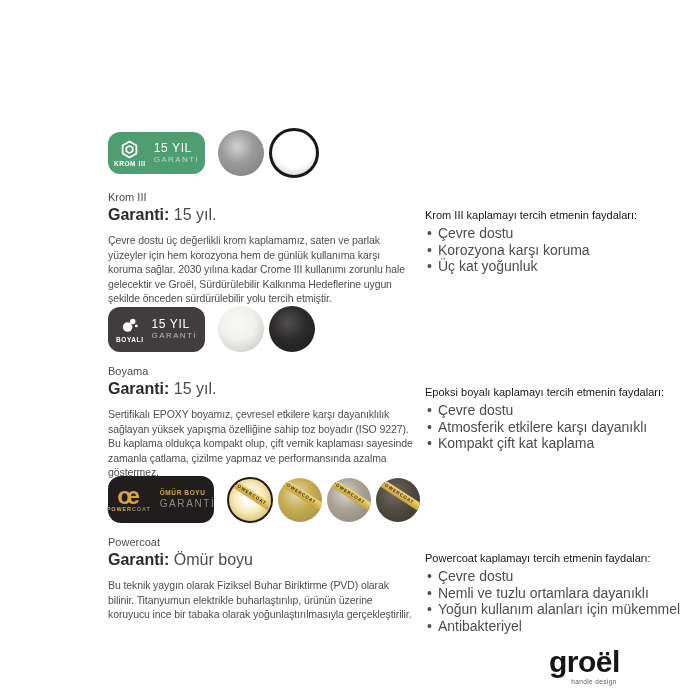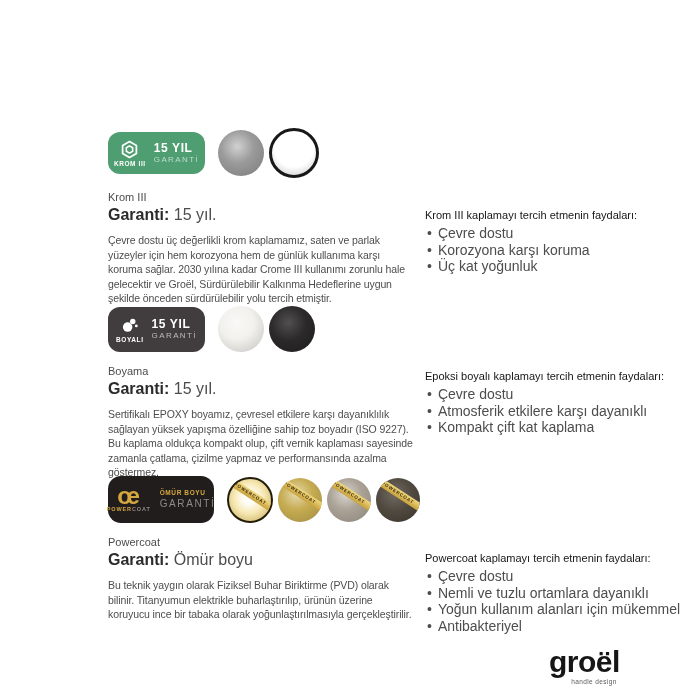--- a/index.html
+++ b/index.html
@@ -15,21 +15,21 @@
   .s3 { top:476px; }
 
   
   .badge-row { display:flex; align-items:center; gap:13px; margin-bottom:8px; }
   .badge { display:flex; align-items:center; justify-content:center; gap:8px;
            width:97px; height:42px; border-radius:12px; flex:0 0 auto; }
   .s2 .badge { height:45px; }
   .badge-iconwrap { display:flex; flex-direction:column; align-items:center; }
   .badge-label { font-size:6.5px; font-weight:bold; color:#ffffff; letter-spacing:0.6px; margin-top:1px; white-space:nowrap; }
   .badge-right { display:flex; flex-direction:column; line-height:1; }
-  .badge-years { font-size:12px; font-weight:bold; color:#ffffff; letter-spacing:0.6px; }
+  .badge-years { font-size:12px; font-weight:normal; color:#ffffff; letter-spacing:0.6px; }
   .badge-guarantee { font-size:8px; color:rgba(255,255,255,0.62); letter-spacing:1.4px; margin-top:2px; }
 
   
   .badge-pc { width:106px; height:47px; border-radius:13px; gap:9px; }
   .pc-left { display:flex; flex-direction:column; align-items:center; line-height:1; }
   .pc-logo { font-size:24px; font-weight:bold; line-height:0.85; }
   .pc-label { font-size:5.5px; font-weight:bold; letter-spacing:0.9px; margin-top:1px; white-space:nowrap; }
   .pc-coat { color:#8f8a85; }
   .pc-right { display:flex; flex-direction:column; line-height:1; }
   .pc-duration { font-size:6.5px; font-weight:bold; letter-spacing:0.6px; }
@@ -51,21 +51,21 @@
             text-align:center; line-height:8px; }
 
   
   .sec-heading { margin:13px 0 0 0; font-size:11px; font-weight:normal; color:#4c4c4c; }
   .garanti-line { margin:3px 0 0 0; font-size:16px; color:#4c4c4c; }
   .garanti-line strong { color:#2b2b2b; }
   .desc { margin:9px 0 0 0; width:305px; font-size:10.5px; line-height:14.5px; color:#4d4d4d; letter-spacing:-0.1px; }
 
   .right-col { }
   .rc1 { margin-top:81px; }
-  .rc2 { margin-top:64px; }
+  .rc2 { margin-top:80px; }
   .rc3 { margin-top:76px; }
   .benefits-title { margin:0; font-size:11px; font-weight:normal; color:#161616; }
   .benefits { list-style:none; margin:4px 0 0 0; padding:0 0 0 2px; }
   .benefits li { font-size:14px; line-height:16.5px; color:#4d4d4d; }
   .benefits li::before { content:"•"; margin-right:6px; color:#4d4d4d; }
 
   
   .brand { position:absolute; left:549px; top:645px; }
   .brand-word { font-size:30px; font-weight:bold; color:#161616; letter-spacing:-0.5px; line-height:1.1; }
   .brand-tag { font-size:6.5px; color:#5a5a5a; text-align:right; padding-right:3px; margin-top:0; letter-spacing:0.4px; }

